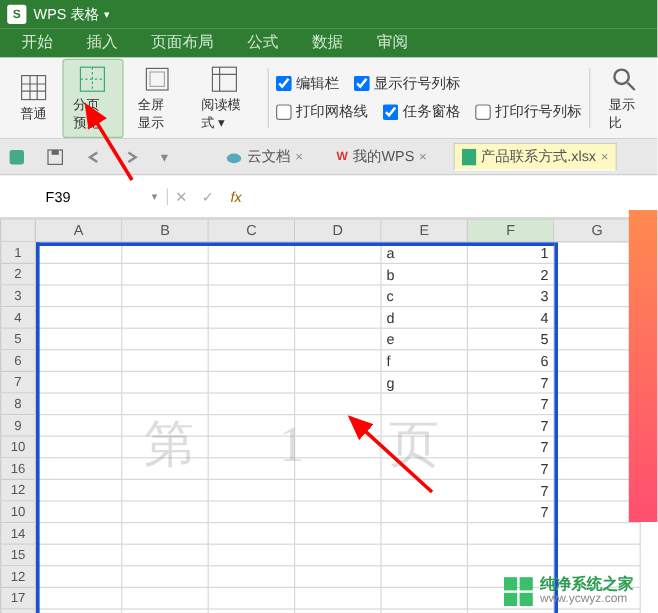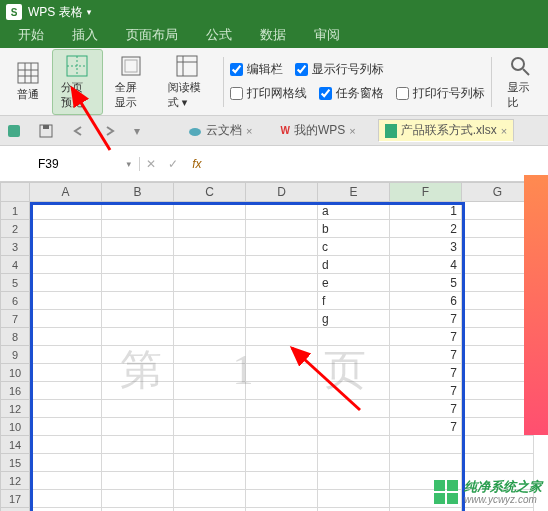--- a/index.html
+++ b/index.html
@@ -57,21 +57,21 @@
 
 .watermark { position: absolute; left: 120px; top: 140px; font-size: 42px; color: rgba(120,120,120,0.25); font-family: "SimSun", serif; letter-spacing: 30px; pointer-events:none; z-index:1; }
 
 
 .arrow { position: absolute; z-index: 5; pointer-events:none; }
 
 
 .grad-panel { position: absolute; right: 0; top: 175px; width: 24px; height: 260px; background: linear-gradient(180deg, #ff8a50, #ff4f70); z-index: 3; }
 
 
-.footer-logo { position: absolute; right: 6px; bottom: 6px; display: flex; align-items: flex-start; gap: 6px; font-size: 13px; color: #2a7; z-index: 6; font-style: italic; }
+.footer-logo { position: absolute; right: 20px; bottom: 6px; display: flex; align-items: flex-end; gap: 6px; font-size: 13px; color: #2a7; z-index: 6; }
 .footer-logo .sq { display: grid; grid-template-columns: 1fr 1fr; grid-template-rows: 1fr 1fr; gap: 2px; width: 24px; height: 24px; }
 .footer-logo .sq div { background: #3bbf6b; }
 .footer-logo .txt { display:flex; flex-direction:column; line-height:1.1; }
 .footer-logo .txt .cn { color:#2a9d4e; font-weight:600; }
 .footer-logo .txt .url { font-size:10px; color:#888; }
 
 svg { display:block; }
 </style>
 </head>
 <body>

